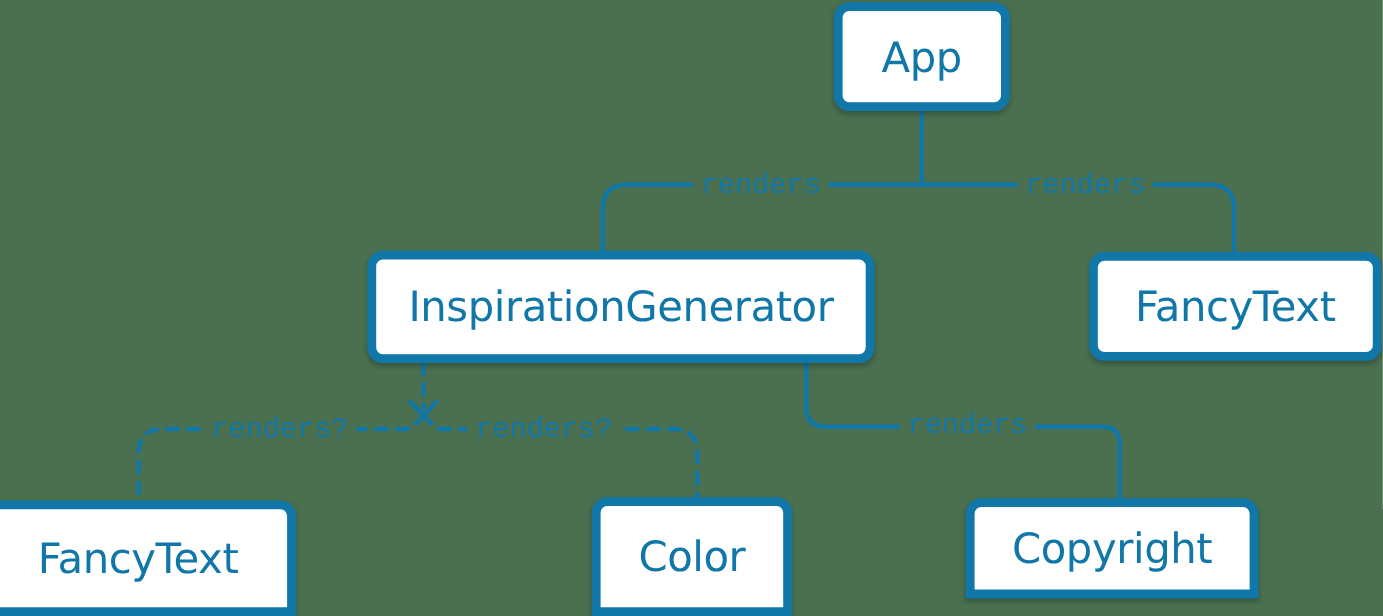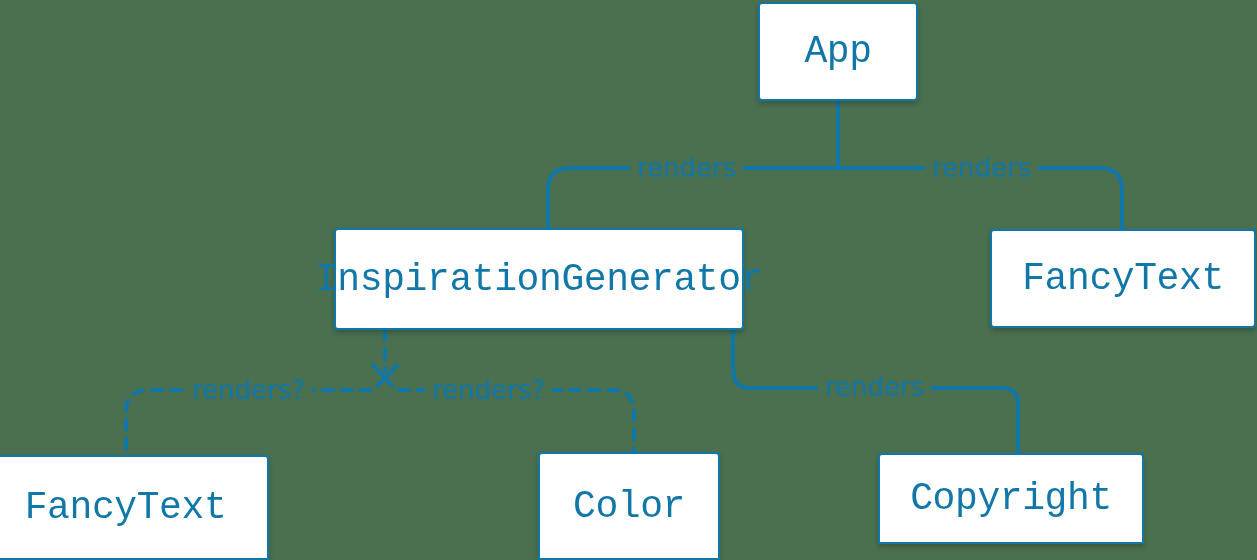--- a/index.html
+++ b/index.html
@@ -21,55 +21,55 @@
   #edge-layer {
     position: absolute;
     left: 0;
     top: 0;
     width: 1257px;
     height: 560px;
   }
   .node {
     position: absolute;
     background: #ffffff;
-    border: 2px solid #0f172a;
-    border-radius: 4px;
+    border: 8px solid #0f172a;
+    border-radius: 14px;
     box-sizing: border-box;
     display: flex;
     align-items: center;
     justify-content: center;
     box-shadow: 0 3px 5px rgba(0,0,0,0.22);
     z-index: 3;
-    font-family: Liberation Mono, monospace;
   }
   .node-label {
     color: #1177a8;
     font-size: 38px;
     font-weight: 400;
     letter-spacing: -0.4px;
     white-space: nowrap;
   }
   .node-app        { left: 758px;  top: 2px;   width: 160px; height: 99px; }
-  .node-insp       { left: 334px;  top: 228px; width: 410px; height: 102px; }
+  .node-insp       { left: 334px;  top: 228px; width: 461px; height: 102px; }
   .node-fancy-r    { left: 990px;  top: 229px; width: 266px; height: 99px; }
   .node-fancy-b    { left: -18px;  top: 455px; width: 287px; height: 105px;
                      border-bottom-left-radius: 0; border-bottom-right-radius: 0; }
   .node-color      { left: 538px;  top: 452px; width: 182px; height: 108px;
                      border-bottom-left-radius: 0; border-bottom-right-radius: 0; }
   .node-copyright  { left: 878px;  top: 453px; width: 266px; height: 91px;
                      border-bottom-left-radius: 0; border-bottom-right-radius: 0; }
   .edge-label {
     position: absolute;
     color: #1177a8;
     font-size: 26px;
     white-space: nowrap;
     z-index: 2;
     background: #4a7050;
     padding: 0 7px;
     line-height: 30px;
+    font-family: Liberation Mono, monospace;
   }
   .lbl-renders-left   { left: 630px; top: 153px; }
   .lbl-renders-right  { left: 925px; top: 153px; }
   .lbl-renders-q1     { left: 185px; top: 375px; }
   .lbl-renders-q2     { left: 425px; top: 375px; }
   .lbl-renders-copy   { left: 818px; top: 372px; }
 </style>
 </head>
 <body>
 

